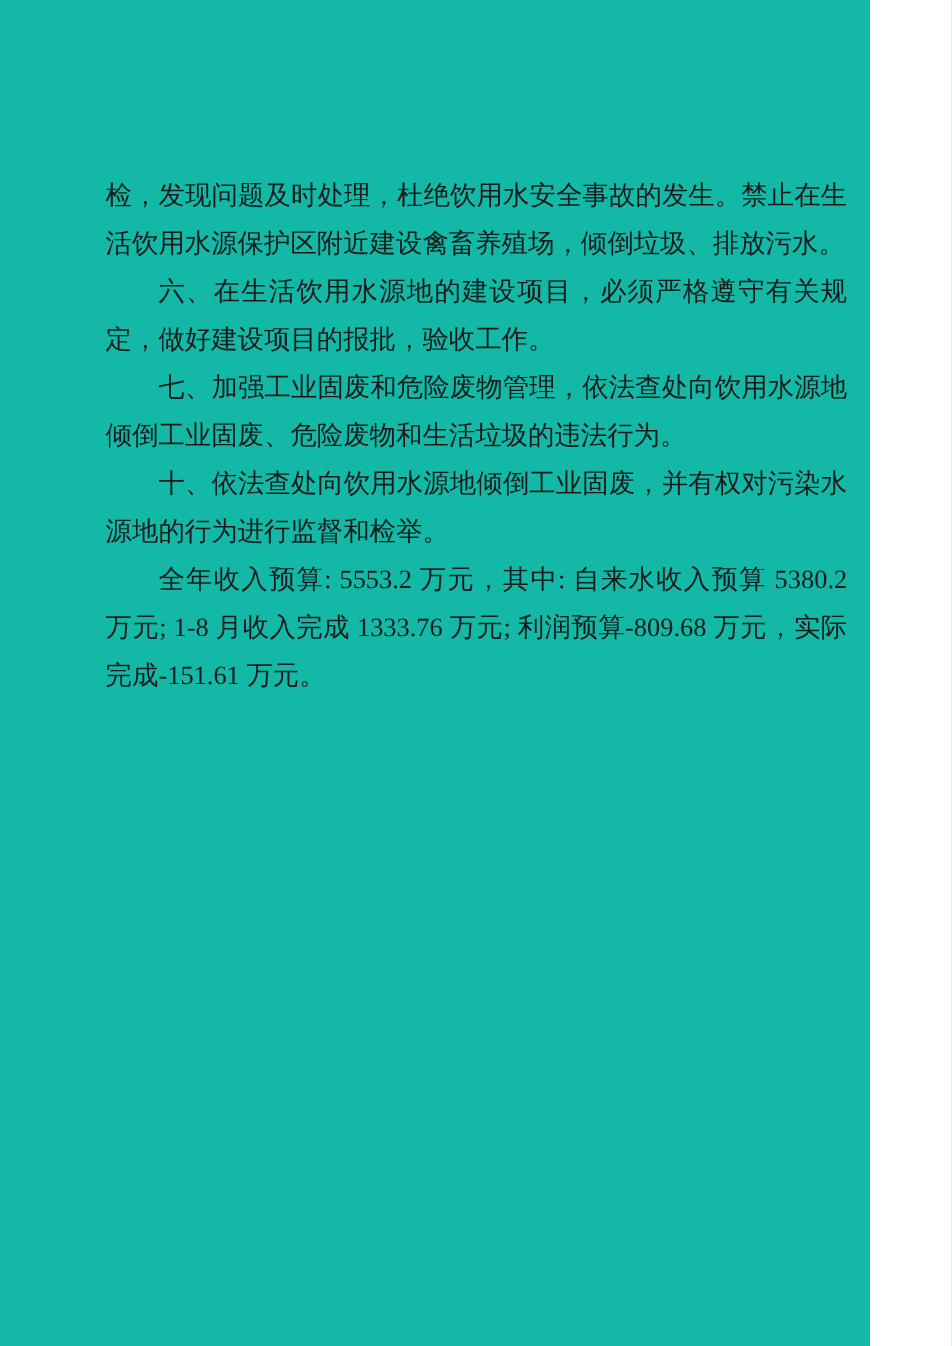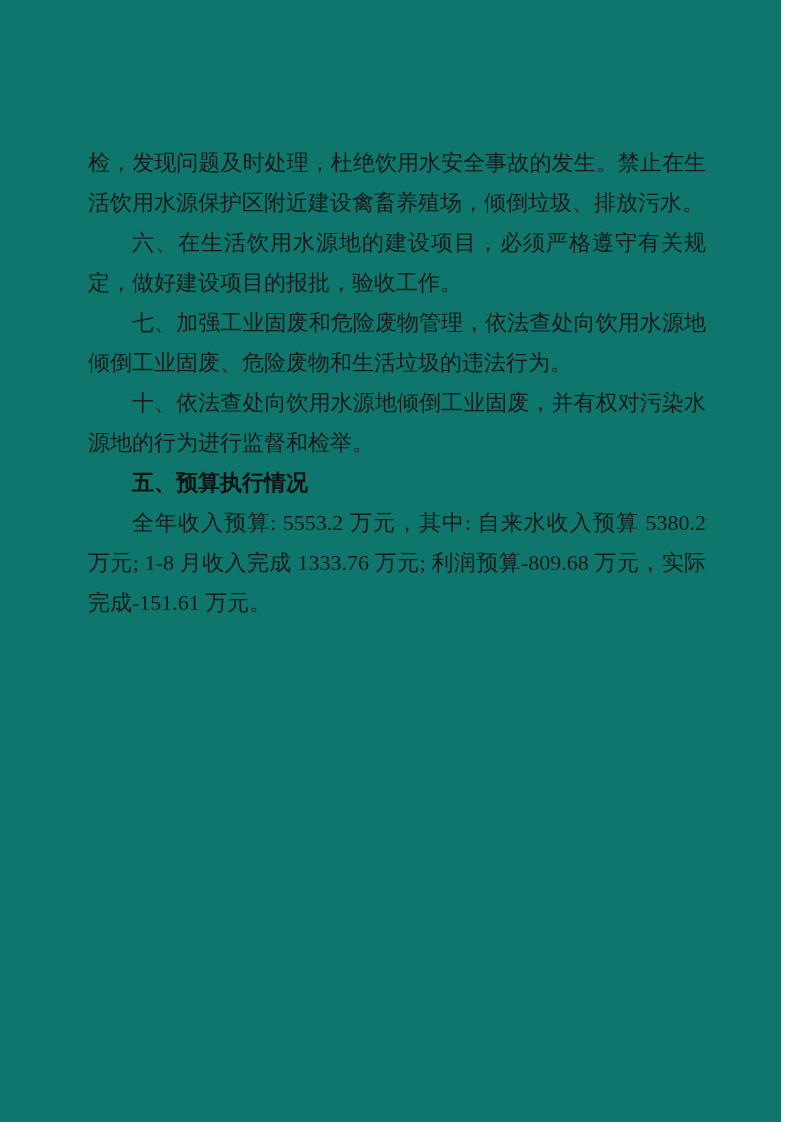--- a/index.html
+++ b/index.html
@@ -2,23 +2,23 @@
 <html><head>
 <meta charset="utf-8">
 <style>
   html, body {
     margin: 0;
     padding: 0;
     background: #ffffff;
   }
   .page {
     position: relative;
-    width: 781px;
+    width: 725px;
     height: 1122px;
-    background: #0f766e;
+    background: #14b8a6;
     overflow: hidden;
     font-family: "Liberation Serif", "DejaVu Serif", serif;
     color: #1a1a1a;
   }
   .content {
     position: absolute;
     left: 88px;
     top: 143px;
     width: 618px;
   }
@@ -45,16 +45,15 @@
 </style>
 </head>
 <body>
 
 <div class="page">
   <div class="content">
     <p class="para">检，发现问题及时处理，杜绝饮用水安全事故的发生。禁止在生活饮用水源保护区附近建设禽畜养殖场，倾倒垃圾、排放污水。</p>
     <p class="para indent">六、在生活饮用水源地的建设项目，必须严格遵守有关规定，做好建设项目的报批，验收工作。</p>
     <p class="para indent">七、加强工业固废和危险废物管理，依法查处向饮用水源地倾倒工业固废、危险废物和生活垃圾的违法行为。</p>
     <p class="para indent">十、依法查处向饮用水源地倾倒工业固废，并有权对污染水源地的行为进行监督和检举。</p>
-    <p class="heading">五、预算执行情况</p>
     <p class="para indent">全年收入预算: 5553.2 万元，其中: 自来水收入预算 5380.2 万元; 1-8 月收入完成 1333.76 万元; 利润预算-809.68 万元，实际完成-151.61 万元。</p>
   </div>
 </div>
 
 </body></html>

